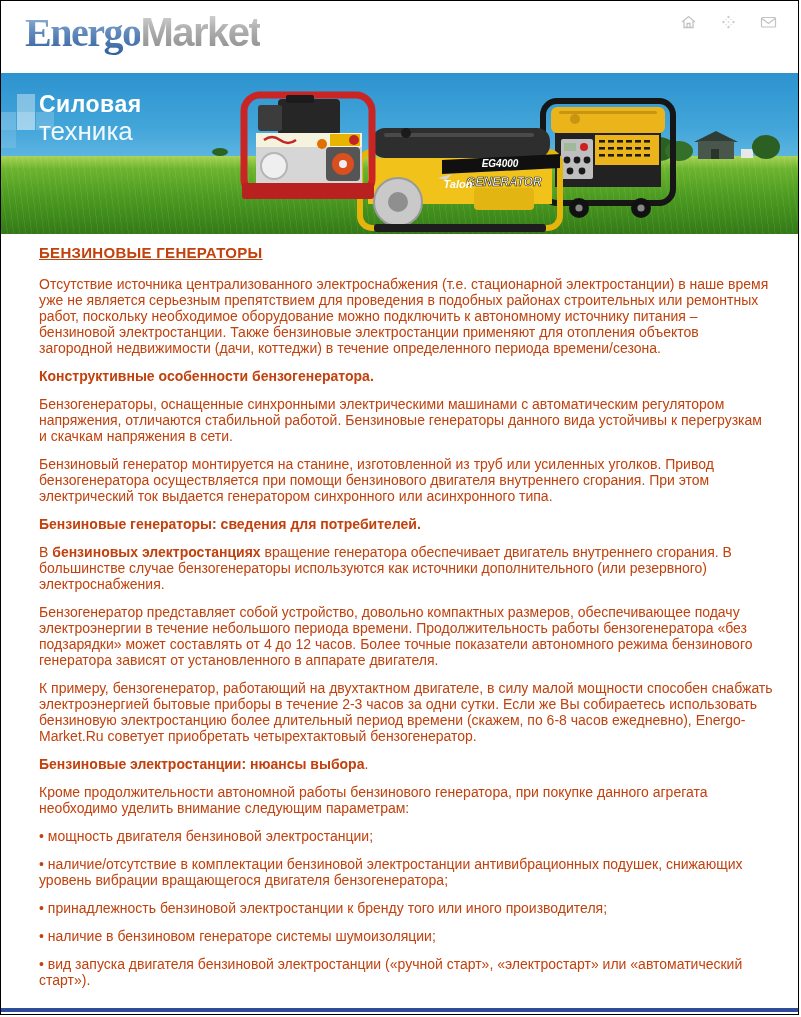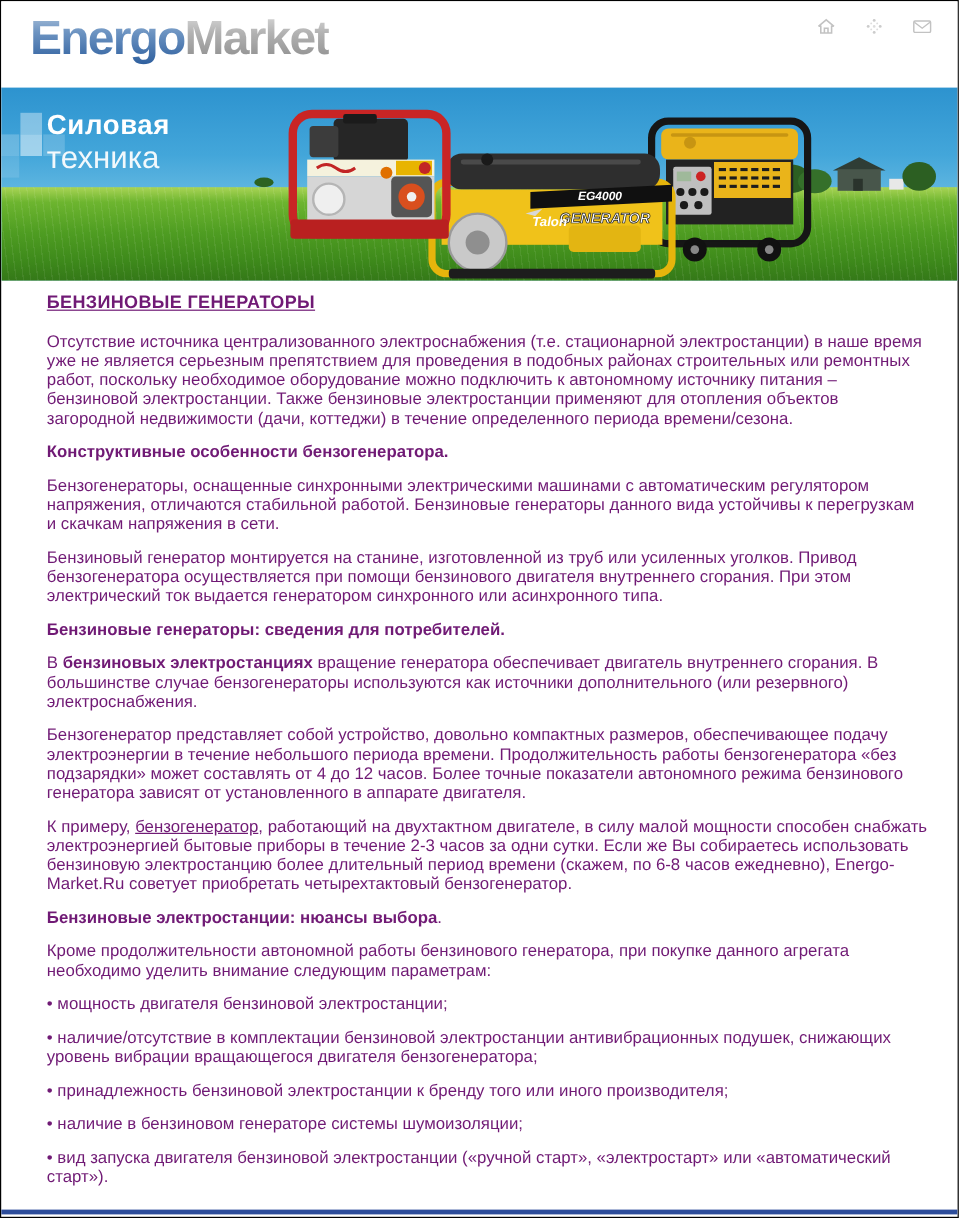--- a/index.html
+++ b/index.html
@@ -6,21 +6,21 @@
   body { background:#fff; font-family:"Liberation Sans","DejaVu Sans",sans-serif; }
   .page{
     position:relative; width:799px; height:1015px; margin:0;
     border:1px solid #000; background:#fff; overflow:hidden;
   }
   
   .header{ position:relative; height:72px; background:#fff; }
   .logo{ position:absolute; left:24px; top:11px; font-size:40px; font-weight:700;
          letter-spacing:-1.5px; line-height:1; cursor:pointer; white-space:nowrap; }
   .logo-energo{ background:linear-gradient(180deg,#aec3da 0%,#6d94c2 38%,#2e5f9e 100%);
-         -webkit-background-clip:text; background-clip:text; color:#3a6aa8; -webkit-text-fill-color:transparent; }
+         -webkit-background-clip:text; background-clip:text; color:#3a6aa8;font-family:Liberation Serif, serif; -webkit-text-fill-color:transparent; }
   .logo-market{ background:linear-gradient(180deg,#dcdcdc 0%,#b2b2b2 40%,#8a8a8a 100%);
          -webkit-background-clip:text; background-clip:text; color:#9a9a9a; -webkit-text-fill-color:transparent; }
   .nav{ position:absolute; left:283px; top:37px; font-size:13px; font-weight:700; white-space:nowrap; }
   .nav a{ color:#1a5dad; text-decoration:underline; cursor:pointer; }
   .nav .sep{ color:#9f9f9f; font-weight:400; margin:0 7px; }
   .header-icons{ position:absolute; right:21px; top:13px; display:flex; gap:23px; align-items:center; }
   .header-icons span{ display:inline-block; width:17px; height:16px; cursor:pointer; }
   
   .banner{ position:absolute; left:0; top:72px; width:797px; height:161px; overflow:hidden;
     background:linear-gradient(180deg,#2d93cf 0%,#43a6da 35%,#7cc6e6 72%,#a6dbf1 100%); }
@@ -37,28 +37,28 @@
   .sq3{ left:16px; top:39px; opacity:.50; }
   .sq4{ left:35px; top:39px; opacity:.18; }
   .sq5{ left:-3px; top:57px; opacity:.12; }
   .gen{ position:absolute; }
   .gen-red{ left:233px; top:14px; width:148px; height:122px; z-index:4; }
   .gen-talon{ left:353px; top:53px; width:212px; height:108px; z-index:3; }
   .gen-right{ left:536px; top:24px; width:142px; height:122px; z-index:2; }
   .landscape{ left:640px; top:56px; width:140px; height:34px; z-index:1; }
   .bush{ left:210px; top:74px; width:18px; height:9px; z-index:1; }
   
-  .content{ position:absolute; left:38px; top:243px; width:734px; color:#701a75; }
+  .content{ position:absolute; left:38px; top:243px; width:734px; color:#c2410c; }
   .content h1{ font-size:15px; font-weight:700; text-decoration:underline; margin:0 0 15px; letter-spacing:.3px; }
   .content p, .content h2{ font-size:14px; line-height:16px; margin:0 0 12px; }
   .content h2{ font-weight:700; }
   .content .normal-suffix{ font-weight:400; }
   .bullet::before{ content:"\2022\00a0"; }
   .inline-bold{ font-weight:700; }
-  .inline-link{ color:inherit; text-decoration:underline; cursor:pointer; }
+  .inline-link{ color:inherit; cursor:pointer; }
   
   .footer-bar{ position:absolute; left:0; right:0; bottom:2px; height:4px; background:#2d4d9b; }
 </style>
 </head>
 <body>
 
 <div class="page">
 
   <div class="header">
     <div class="logo">

